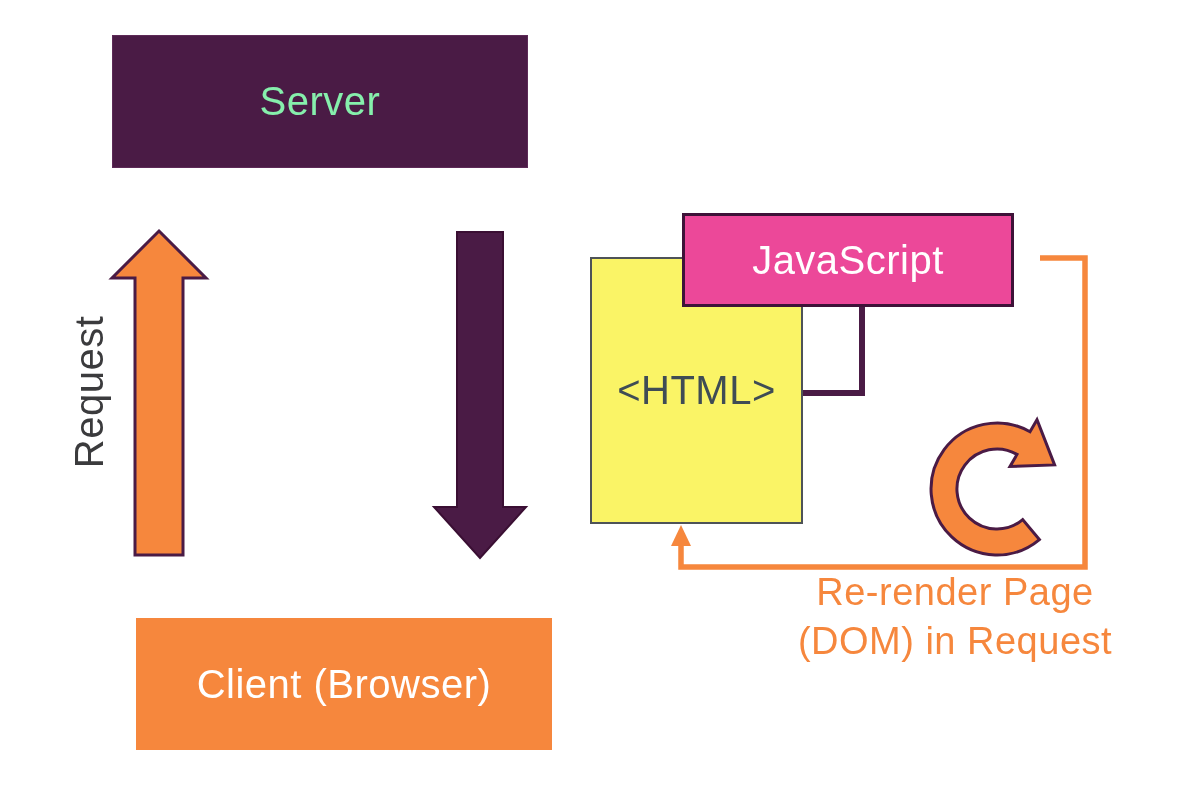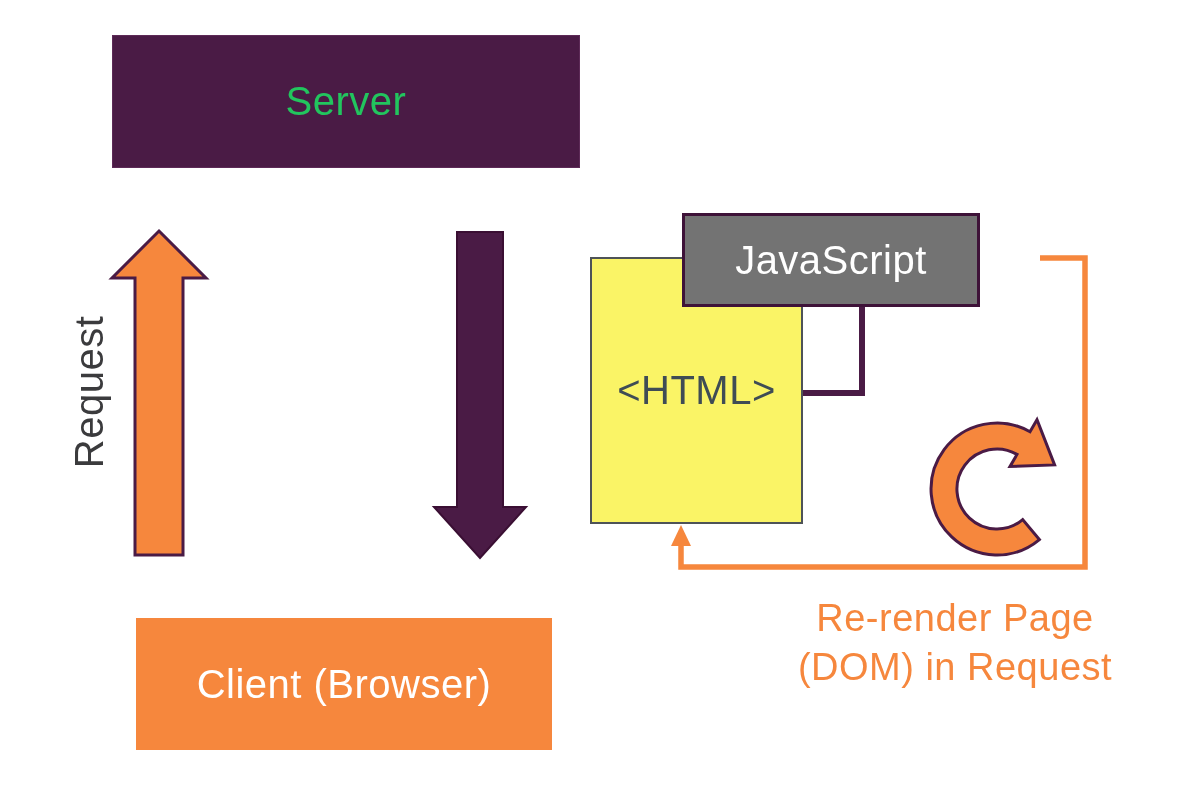--- a/index.html
+++ b/index.html
@@ -8,45 +8,45 @@
     position:relative;width:1200px;height:786px;background:#ffffff;
     overflow:hidden;
     font-family:"Liberation Sans","DejaVu Sans",sans-serif;
   }
   .layer{position:absolute;left:0;top:0;}
   .box{
     position:absolute;display:flex;align-items:center;justify-content:center;
     box-sizing:border-box;letter-spacing:0.5px;
   }
   .box-server{
-    left:112px;top:35px;width:468px;height:133px;
-    background:#4A1B45;color:#22c55e;font-size:40px;
+    left:112px;top:35px;width:416px;height:133px;
+    background:#4A1B45;color:#86efac;font-size:40px;
     border:1px solid #5d2a57;
   }
   .box-client{
     left:112px;top:618px;width:416px;height:132px;
     background:#F6873D;color:#ffffff;font-size:40px;margin-left:24px;
   }
   .box-html{
     left:590px;top:257px;width:213px;height:267px;
     background:#FAF466;color:#3F4C55;font-size:40px;
     border:2px solid #4E5357;z-index:2;
   }
   .box-js{
-    left:682px;top:213px;width:298px;height:94px;
-    background:#737373;color:#ffffff;font-size:40px;
+    left:682px;top:213px;width:332px;height:94px;
+    background:#ec4899;color:#ffffff;font-size:40px;
     border:3px solid #3E1238;z-index:3;
   }
   .request-label{
     position:absolute;left:89px;top:392px;
     transform:translate(-50%,-50%) rotate(-90deg);
     color:#3B3B3D;font-size:40px;white-space:nowrap;letter-spacing:0.5px;
   }
   .rerender-label{
-    position:absolute;left:745px;top:594px;width:420px;
+    position:absolute;left:745px;top:568px;width:420px;
     text-align:center;color:#F6873D;font-size:38px;line-height:1.3;
     letter-spacing:0.5px;
   }
 </style>
 </head>
 <body>
 
 <div class="canvas">
 
   <svg class="layer" width="1200" height="786" viewBox="0 0 1200 786">

